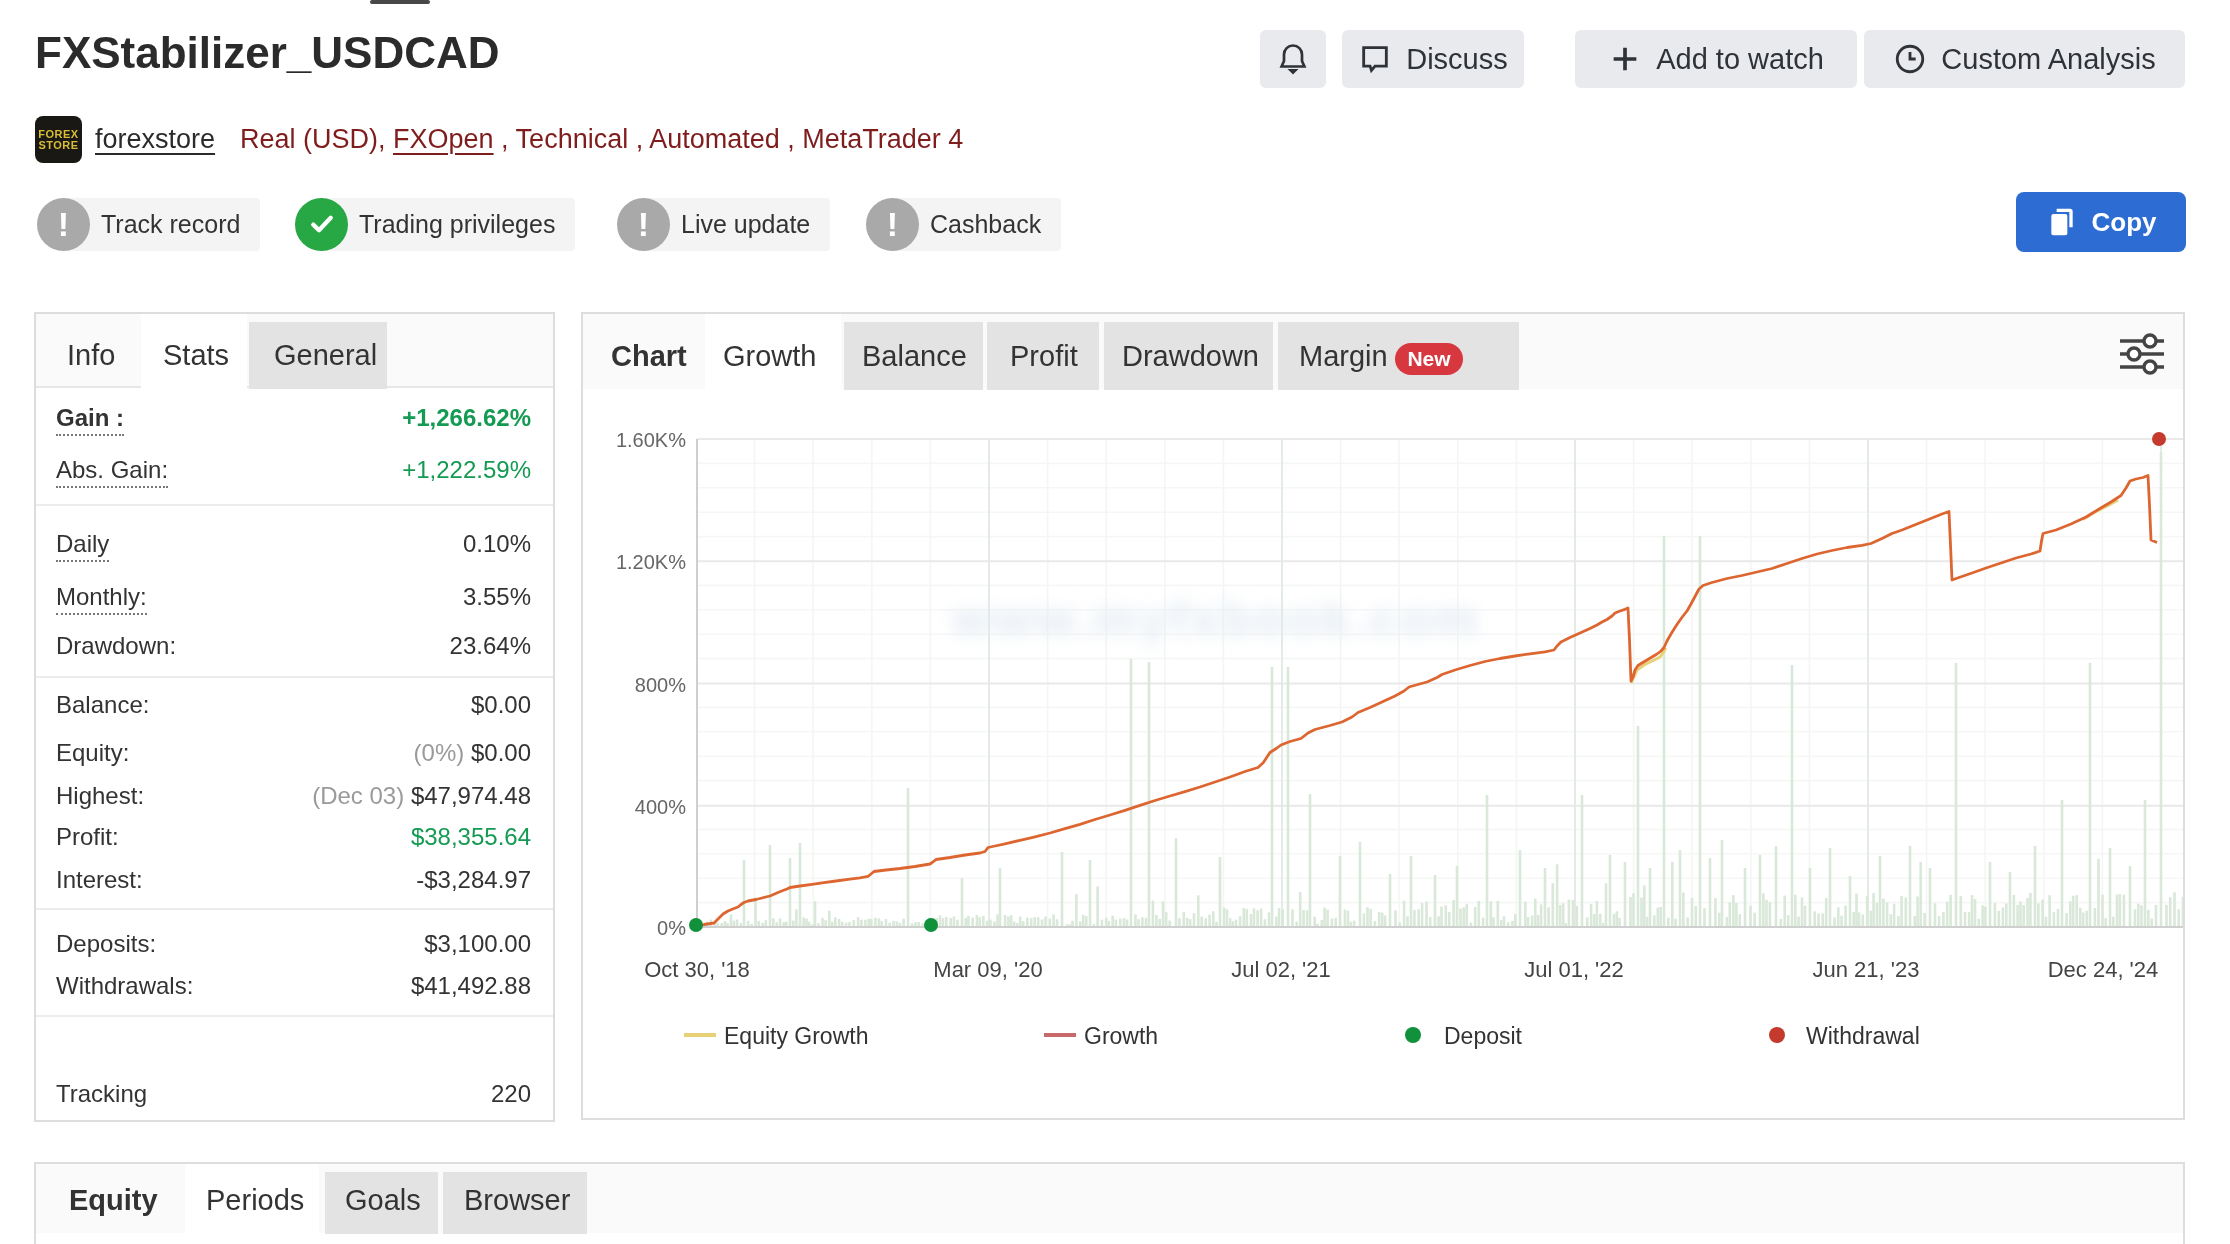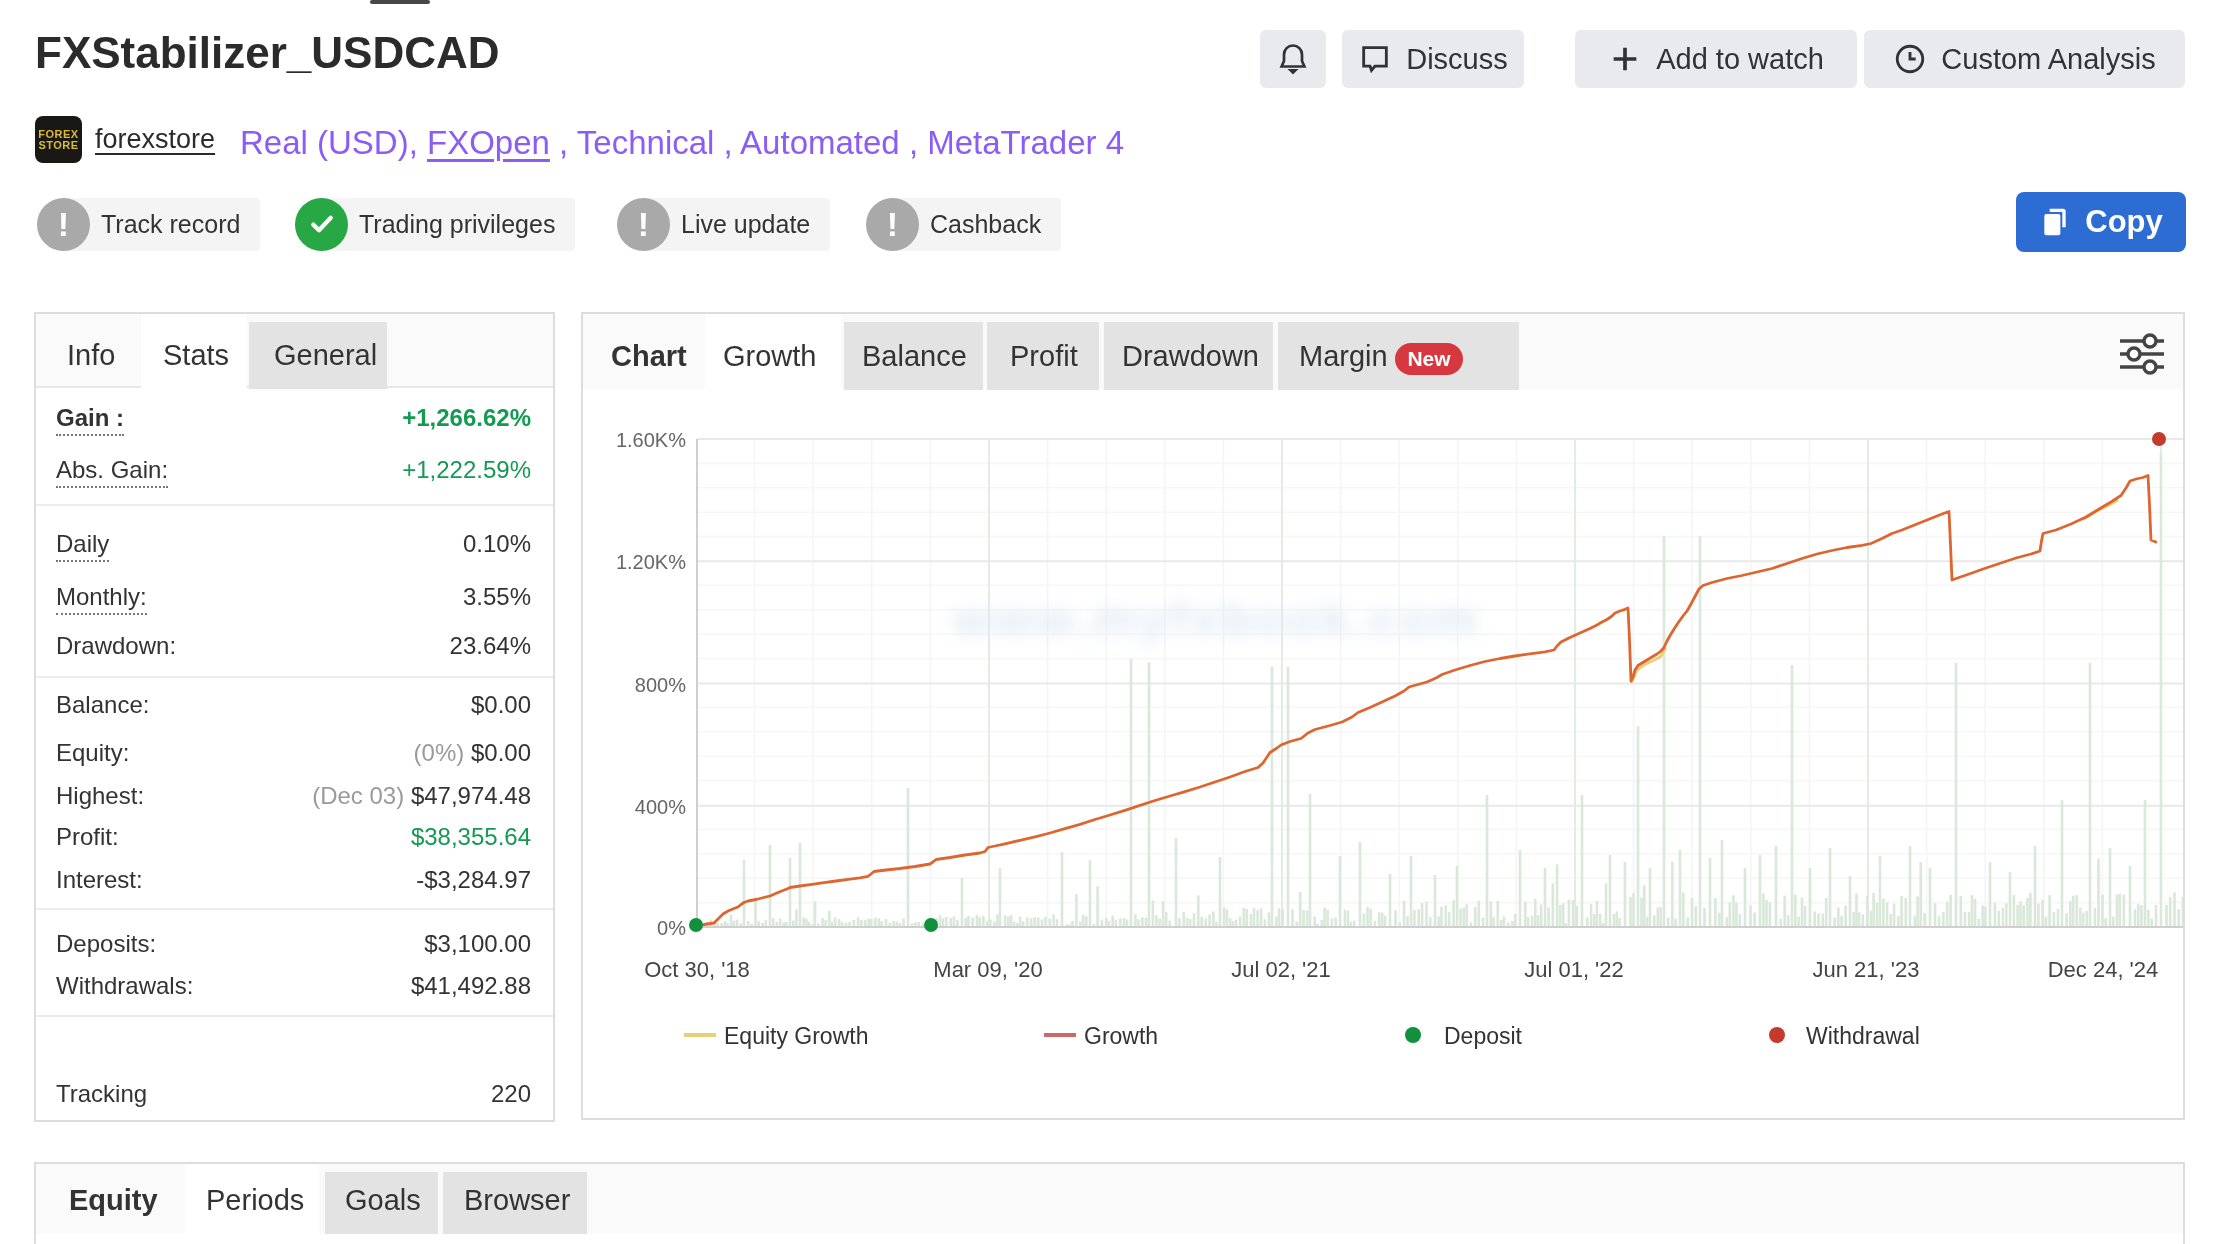--- a/index.html
+++ b/index.html
@@ -45,21 +45,21 @@
       <path d="M12 7v5h4"></path>
     </svg>
 <span>Custom Analysis</span>
   </div>
 
 <div class="abs" style="left:35px;top:116px;width:47px;height:47px;background:#191814;border-radius:8px;display:flex;flex-direction:column;align-items:center;justify-content:center">
 <span style="color:#d8bd35;font-size:11px;font-weight:bold;line-height:11px;letter-spacing:0.5px">FOREX</span>
 <span style="color:#d8bd35;font-size:11px;font-weight:bold;line-height:11px;letter-spacing:0.5px">STORE</span>
 </div>
 <div class="abs" style="left:95px;top:124px;font-size:27px;color:#2b2b2b"><u>forexstore</u></div>
-<div class="abs" style="left:240px;top:124px;font-size:33px;color:#8b5cf6">Real (USD), <u>FXOpen</u> , Technical , Automated , MetaTrader 4</div>
+<div class="abs" style="left:240px;top:124px;font-size:27px;color:#7f1d1d">Real (USD), <u>FXOpen</u> , Technical , Automated , MetaTrader 4</div>
 
 <div class="pillbadge" style="left:37px">
     <div class="bcirc" style="background:#a9a9a9">
       <span style="color:#fff;font-size:34px;font-weight:bold">!</span>
     </div>
     <div class="blab">Track record</div>
   </div>
 <div class="pillbadge" style="left:295px">
     <div class="bcirc" style="background:#28a745">
       <svg width="30" height="30" viewBox="0 0 24 24" fill="none" stroke="#fff" stroke-width="3.4" stroke-linecap="round" stroke-linejoin="round">
@@ -79,21 +79,21 @@
       <span style="color:#fff;font-size:34px;font-weight:bold">!</span>
     </div>
     <div class="blab">Cashback</div>
   </div>
 
 <div class="abs" style="left:2016px;top:192px;width:170px;height:60px;background:#2d6cd2;border-radius:8px;display:flex;align-items:center;justify-content:center;gap:14px">
 <svg width="32" height="32" viewBox="0 0 24 24" fill="#fff">
       <path d="M8 2h10a2 2 0 0 1 2 2v12h-2.5V4.5H8z"></path>
       <rect x="4" y="6" width="12" height="16" rx="1.5"></rect>
     </svg>
-<span style="color:#fff;font-size:31px;font-weight:bold">Copy</span>
+<span style="color:#fff;font-size:26px;font-weight:bold">Copy</span>
   </div>
 
 <div class="panel" style="left:34px;top:312px;width:521px;height:810px">
 <div class="abs" style="left:0;top:0;right:0;height:74px;background:#fafafa;border-bottom:2px solid #e7e7e7"></div>
 <div class="abs" style="left:105px;top:0;width:106px;height:75px;background:#fff"></div>
 <div class="abs" style="left:213px;top:8px;width:138px;height:67px;background:#e3e3e3"></div>
 <div class="abs" style="left:31px;top:25px;font-size:29px;color:#333">Info</div>
 <div class="abs" style="left:127px;top:25px;font-size:29px;color:#333">Stats</div>
 <div class="abs" style="left:238px;top:25px;font-size:29px;color:#333">General</div>
 <div style="position:absolute;left:0;top:-314px;width:100%;height:1244px">

